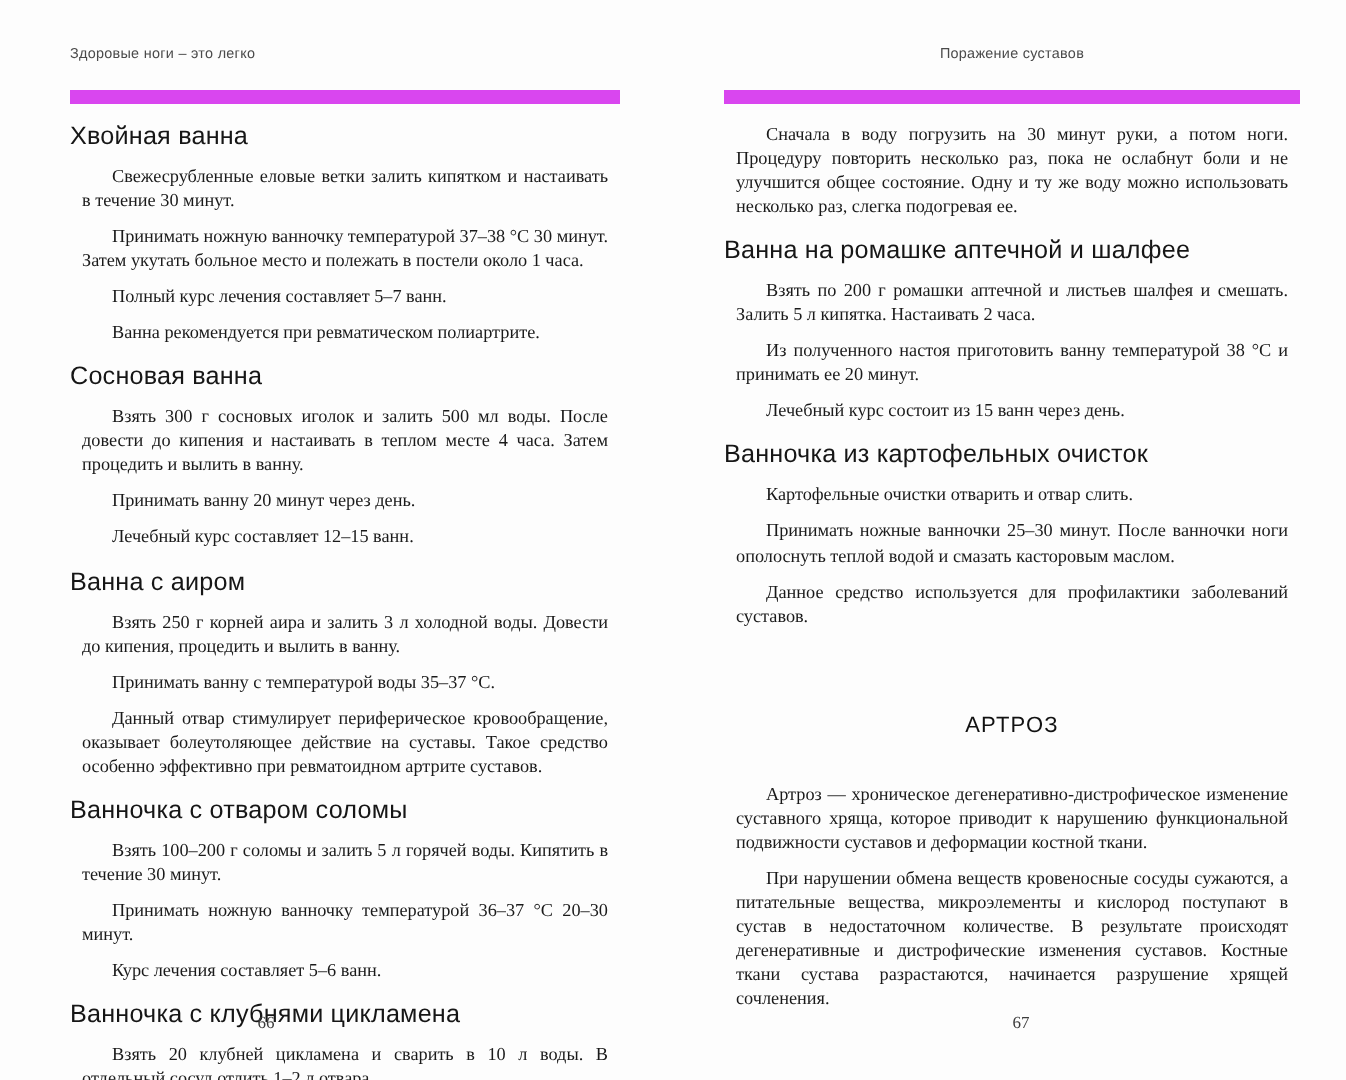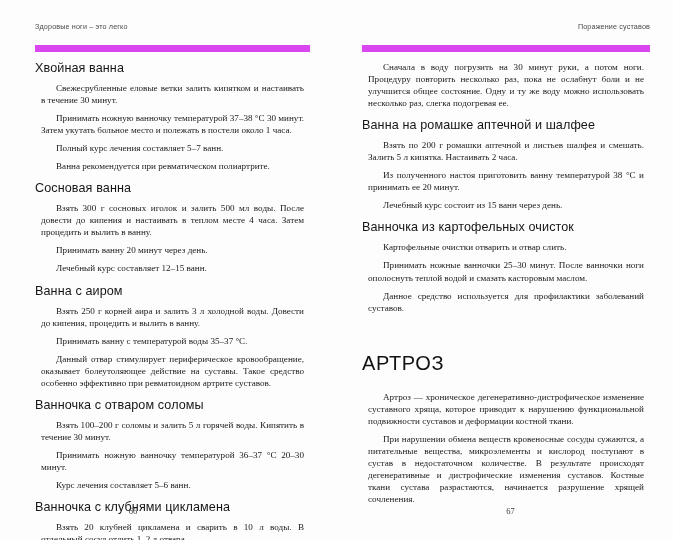--- a/index.html
+++ b/index.html
@@ -40,21 +40,21 @@
     font-family: "Liberation Sans", sans-serif;
     font-size: 7.2px;
     letter-spacing: 0.15px;
     color: #4a4a4a;
     border-bottom: 7px solid #d946ef;
     padding-bottom: 3px;
     margin-bottom: 9px;
     white-space: nowrap;
   }
   .runhead.left { text-align: left; }
-  .runhead.right { text-align: right; }
+  .runhead.right { text-align: center; }
 
   .col {
     font-size: 9.15px;
     line-height: 12.05px;
     text-align: justify;
     text-justify: inter-word;
     hyphens: manual;
   }
   .col p {
     margin: 6px;
@@ -69,23 +69,23 @@
     text-align: left;
     margin: 9px 0 3px 0;
     color: #161616;
     letter-spacing: 0.1px;
   }
   h2.section.first { margin-top: 4px; }
 
   h1.chapter {
     font-family: "Liberation Sans", sans-serif;
     font-weight: normal;
-    font-size: 20px;
+    font-size: 11px;
     line-height: 18px;
-    text-align: left;
+    text-align: center;
     letter-spacing: 0.6px;
     margin: 40px 0 19px 0;
     color: #121212;
   }
 
   .folio {
     position: absolute;
     bottom: 24px;
     font-family: "Liberation Serif", serif;
     font-size: 8.5px;

